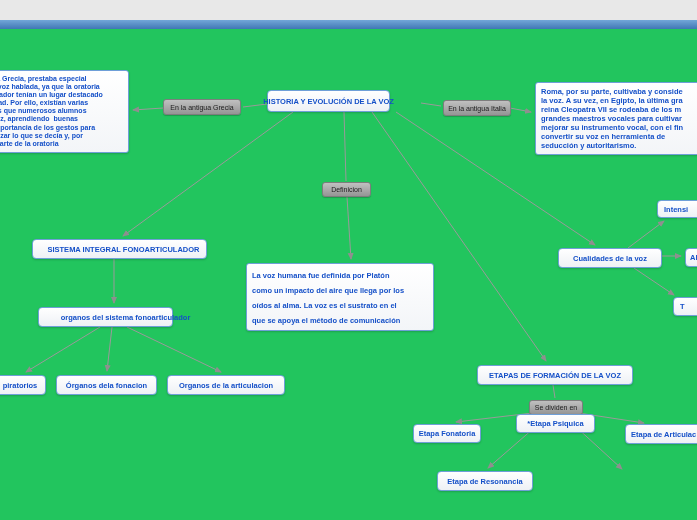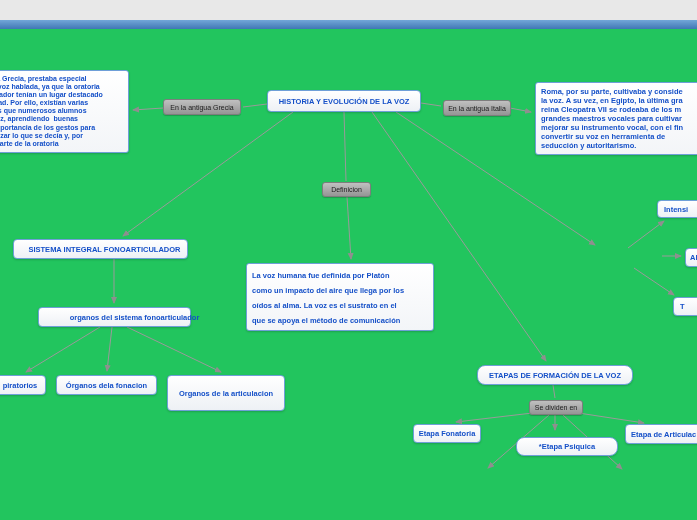--- a/index.html
+++ b/index.html
@@ -97,36 +97,38 @@
 convertir su voz en herramienta de
 seducción y autoritarismo.</div>
   <div class="note" style="left:246px;top:243px;width:188px;height:68px;line-height:15px;">La voz humana fue definida por Platón
 como un impacto del aire que llega por los
 oídos al alma. La voz es el sustrato en el
 que se apoya el método de comunicación
 habitual del ser humano, con el que se
 transmite la cultura, con el que se expresan
 los sentimientos y las emociones</div>
 
-  <div class="node" style="left:267px;top:70px;width:154px;height:22px;text-align:center;">HISTORIA Y EVOLUCIÓN DE LA VOZ</div>
+  <div class="node" style="left:267px;top:70px;width:123px;height:22px;text-align:center;">HISTORIA Y EVOLUCIÓN DE LA VOZ</div>
 
   <div class="glabel" style="left:163px;top:79px;width:78px;height:16px;">En la antigua Grecia</div>
   <div class="glabel" style="left:443px;top:80px;width:68px;height:16px;">En la antigua Italia</div>
   <div class="glabel" style="left:322px;top:162px;width:49px;height:15px;">Definicion</div>
   <div class="glabel" style="left:529px;top:380px;width:54px;height:15px;">Se dividen en</div>
 
-  <div class="node" style="left:13px;top:219px;width:175px;height:20px;padding-left:8px;">SISTEMA INTEGRAL FONOARTICULADOR</div>
-  <div class="node" style="left:38px;top:287px;width:153px;height:20px;padding-left:40px;">organos del sistema fonoarticulador</div>
+  <div class="node" style="left:32px;top:219px;width:175px;height:20px;padding-left:8px;">SISTEMA INTEGRAL FONOARTICULADOR</div>
+  <div class="node" style="left:38px;top:287px;width:135px;height:20px;padding-left:40px;">organos del sistema fonoarticulador</div>
   <div class="node" style="left:-6px;top:355px;width:52px;height:20px;">piratorios</div>
   <div class="node" style="left:56px;top:355px;width:101px;height:20px;">Órganos dela fonacion</div>
-  <div class="node" style="left:167px;top:355px;width:118px;height:36px;">Organos de la articulacion</div>
+  <div class="node" style="left:167px;top:355px;width:118px;height:20px;">Organos de la articulacion</div>
 
+  <div class="node" style="left:558px;top:228px;width:104px;height:20px;">Cualidades de la voz</div>
   <div class="node clipL" style="left:657px;top:180px;width:62px;height:18px;">Intensi</div>
   <div class="node clipL" style="left:685px;top:228px;width:40px;height:19px;padding-left:4px;">Al</div>
   <div class="node clipL" style="left:673px;top:277px;width:40px;height:19px;">T</div>
 
-  <div class="node" style="left:477px;top:345px;width:156px;height:20px;border-radius:8px;">ETAPAS DE FORMACIÓN DE LA VOZ</div>
+  <div class="node" style="left:477px;top:345px;width:156px;height:20px;">ETAPAS DE FORMACIÓN DE LA VOZ</div>
   <div class="node" style="left:413px;top:404px;width:68px;height:19px;">Etapa Fonatoria</div>
-  <div class="node" style="left:516px;top:417px;width:102px;height:19px;border-radius:8px;">*Etapa Psiquica</div>
+  <div class="node" style="left:516px;top:394px;width:79px;height:19px;">*Etapa Psiquica</div>
   <div class="node clipL" style="left:625px;top:404px;width:110px;height:20px;padding-left:5px;">Etapa de Articulac</div>
+  <div class="node" style="left:437px;top:451px;width:96px;height:20px;">Etapa de Resonancia</div>
 
   <div class="bar bottom"></div>
 </div>
 
 </body></html>

